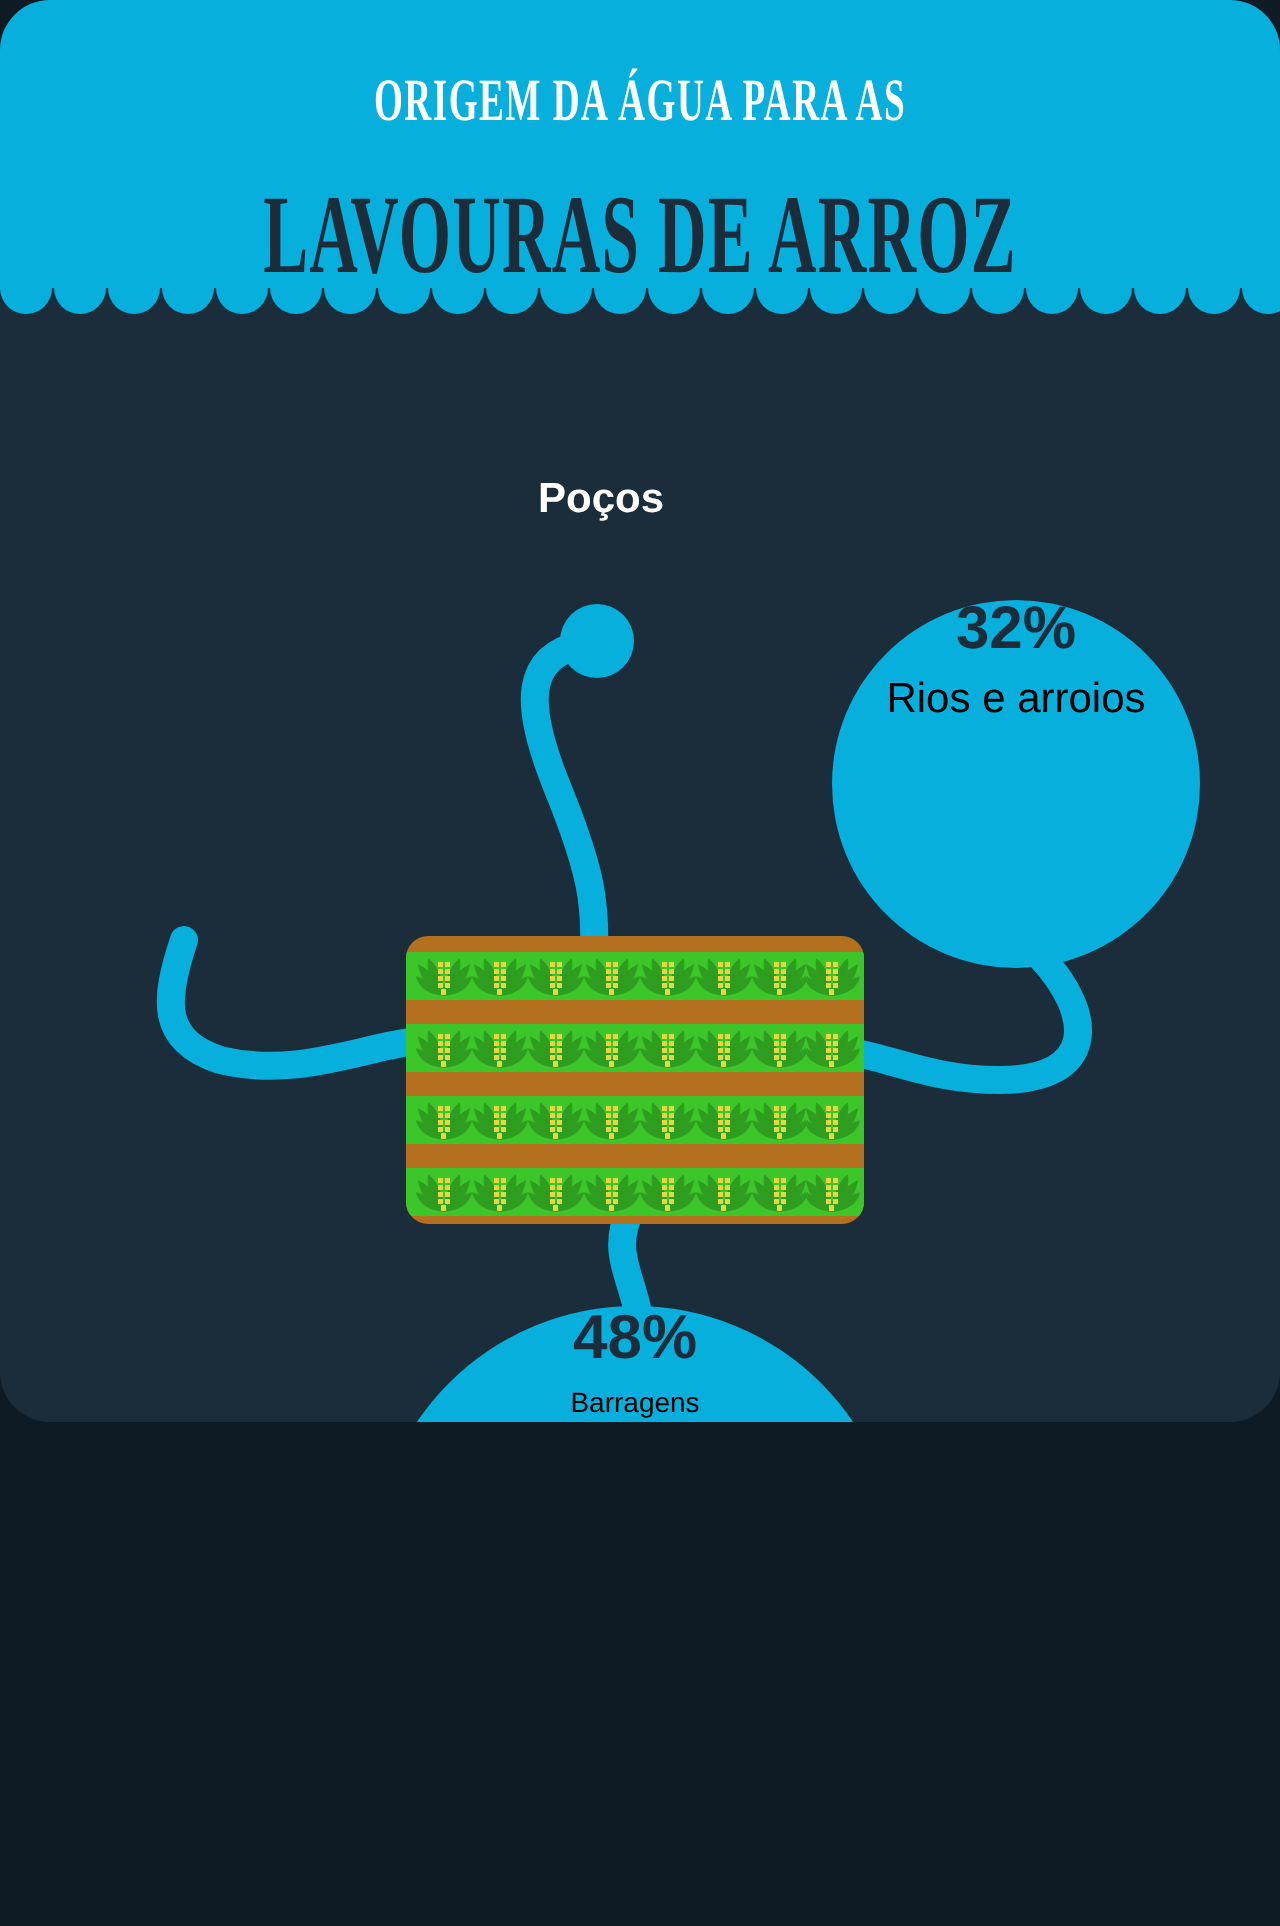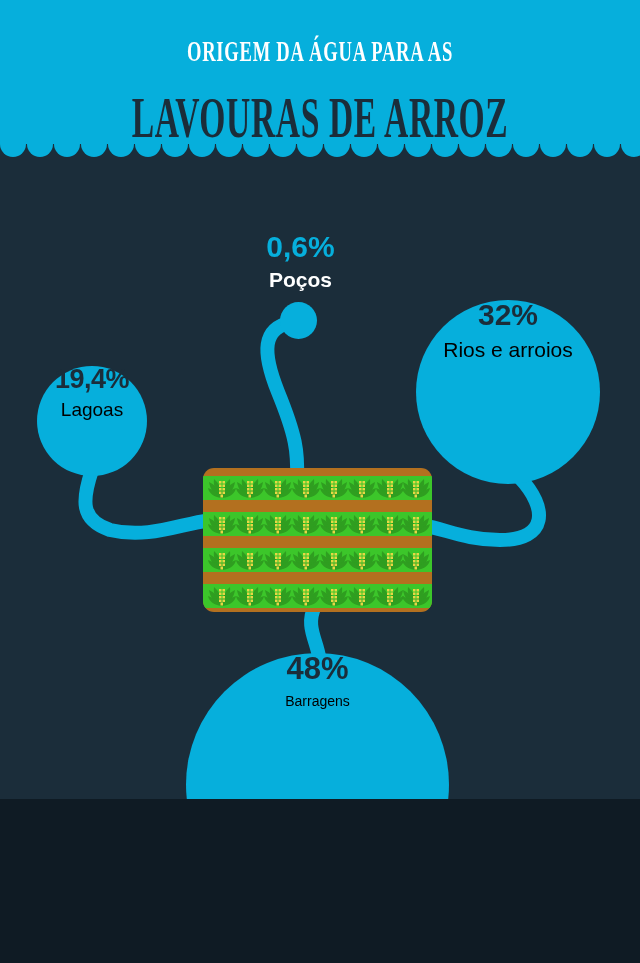--- a/index.html
+++ b/index.html
@@ -3,24 +3,25 @@
 <meta charset="utf-8">
 <style>
   html, body {
     margin: 0;
     padding: 0;
     background: #0f1b24;
   }
   #infographic {
     position: relative;
     width: 640px;
-    height: 799px;
+    height: 711px;
     background: #1b2d3a;
     overflow: hidden;
     font-family: "Liberation Sans", sans-serif;
+    border-radius: 25px;
   }
 
   
   .header {
     position: absolute;
     left: 0; top: 0;
     width: 640px;
     height: 163px;
     background: #06afdc;
     z-index: 5;
@@ -274,29 +275,24 @@
           <use href="#ricePlant" x="90" y="117"></use>
         <use href="#ricePlant" x="118" y="117"></use>
           <use href="#ricePlant" x="146" y="117"></use>
         <use href="#ricePlant" x="174" y="117"></use>
           <use href="#ricePlant" x="200" y="117"></use>
       </g>
     </svg>
   </div>
 
   <div class="pocos-text">
-    <span class="pct">0,6%</span>
     <span class="name">Poços</span>
   </div>
   <div id="bubble-pocos-dot"></div>
 
-  <div class="bubble" id="bubble-lagoas">
-    <span class="pct">19,4%</span>
-    <span class="name">Lagoas</span>
-  </div>
 
   <div class="bubble" id="bubble-rios">
     <span class="pct">32%</span>
     <span class="name">Rios e arroios</span>
   </div>
 
   <div class="bubble" id="bubble-barragens">
     <span class="pct">48%</span>
     <span class="name">Barragens</span>
   </div>

